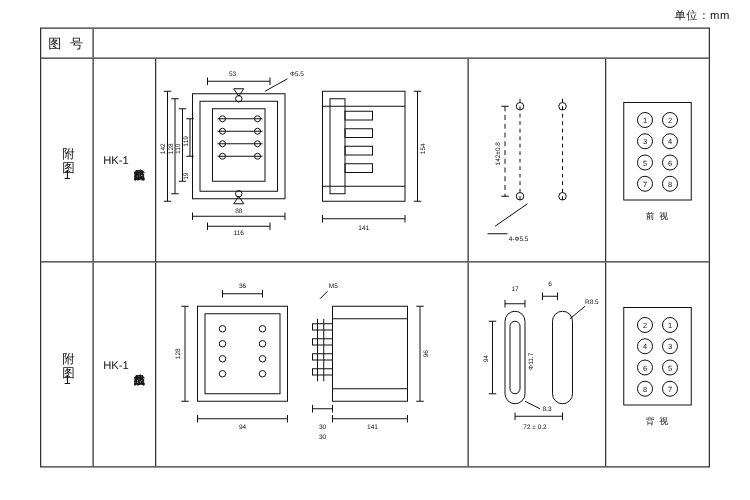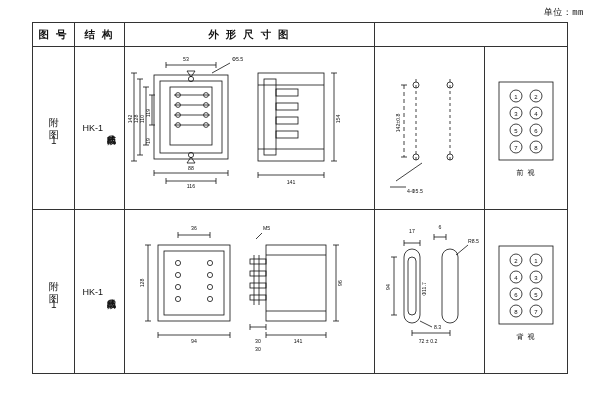--- a/index.html
+++ b/index.html
@@ -2,41 +2,41 @@
 <html><head>
 <meta charset="utf-8">
 <style>
   html,body{margin:0;padding:0;}
   body{
     width:600px;height:400px;background:#ffffff;
     font-family:"Liberation Sans","DejaVu Sans",sans-serif;
     color:#111;overflow:hidden;position:relative;
   }
   .unit{
-    position:absolute;right:16px;top:6px;font-size:9px;color:#111;letter-spacing:.5px;font-family:Liberation Mono, monospace;
+    position:absolute;right:16px;top:6px;font-size:9px;color:#111;letter-spacing:.5px;
   }
   .table{
     position:absolute;left:32px;top:22px;width:536px;height:352px;
     border:1px solid #333;box-sizing:border-box;
   }
   .row{display:flex;width:100%;box-sizing:border-box;}
   .hdr{height:24px;border-bottom:1px solid #333;}
   .body-row{height:163px;border-bottom:1px solid #333;}
   .body-row.last{border-bottom:none;}
   .c{
     box-sizing:border-box;border-right:1px solid #333;
     display:flex;align-items:center;justify-content:center;position:relative;
   }
   .c.lastc{border-right:none;}
   .c1{width:42px;}
   .c2{width:50px;}
   .c3{width:250px;}
   .c4{width:110px;}
   .c5{width:82px;}
-  .hdr .c{font-size:10.5px;letter-spacing:2px;font-weight:bold;}
+  .hdr .c{font-size:10.5px;letter-spacing:2px;}
   .vtext{
     writing-mode:vertical-rl;text-orientation:upright;
     font-size:10px;line-height:1.15;letter-spacing:1px;
   }
   .vtext2{
     writing-mode:vertical-rl;text-orientation:upright;
     font-size:9px;line-height:1.15;letter-spacing:0px;
   }
   .cellstack{display:flex;align-items:center;justify-content:center;gap:2px;}
   .hk{font-size:9px;margin-right:1px;}
@@ -48,22 +48,20 @@
 </style>
 </head>
 <body>
 
 <div class="unit">单位：mm</div>
 
 <div class="table">
 
   <div class="row hdr">
     <div class="c c1">图 号</div>
-    <div class="c c2">结 构</div>
-    <div class="c c3">外 形 尺 寸 图</div>
   </div>
 
   <div class="row body-row">
 
     <div class="c c1">
       <span class="vtext">附 图 1</span>
     </div>
 
     <div class="c c2 cellstack">
       <span class="hk">HK-1</span>

